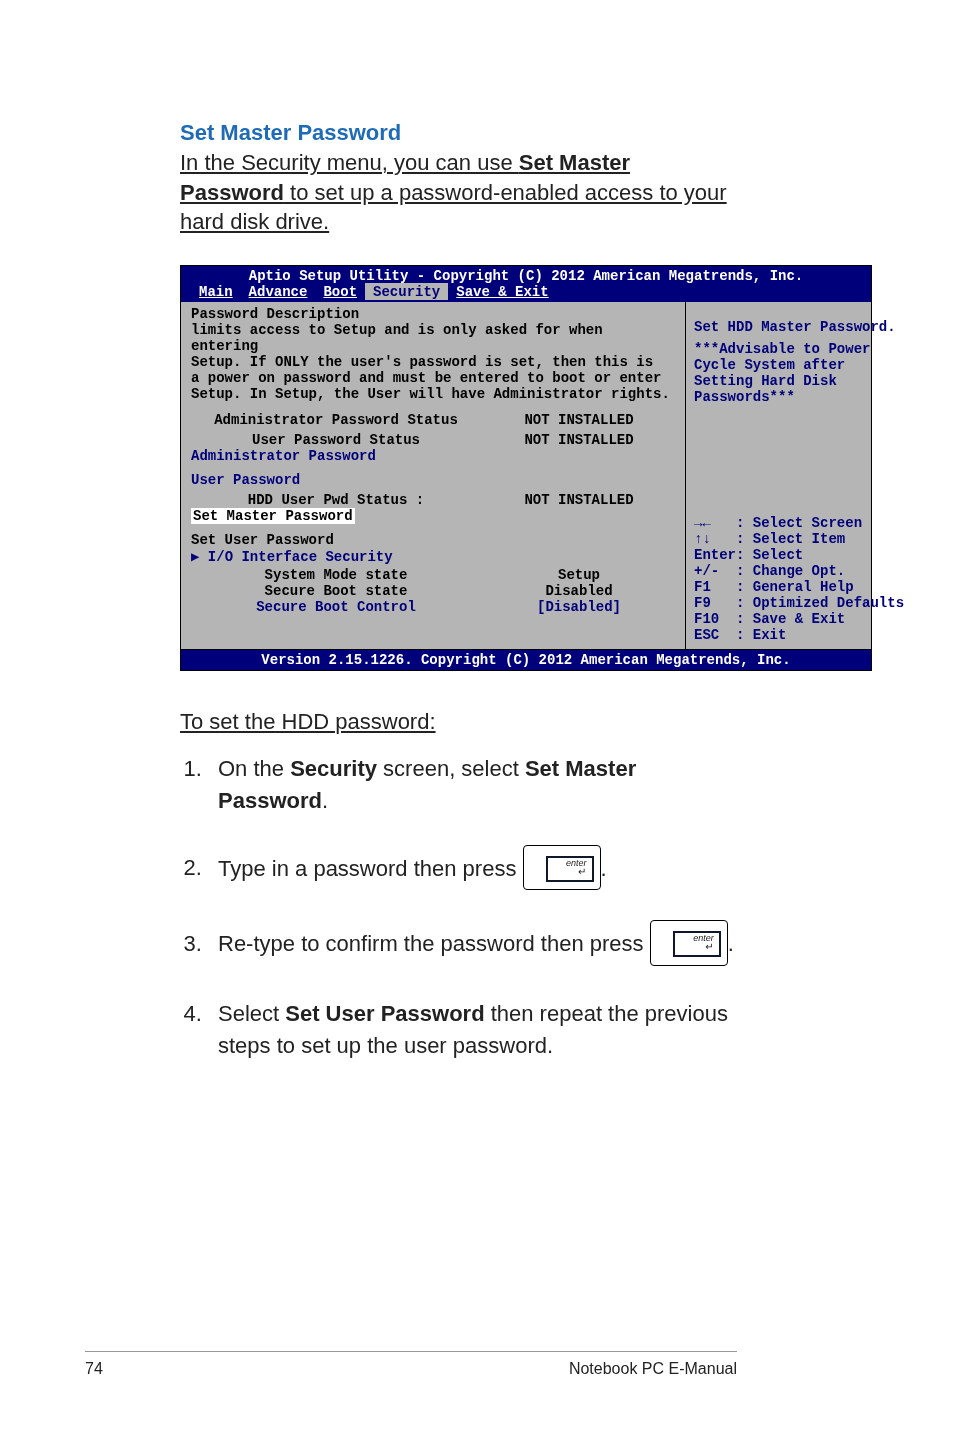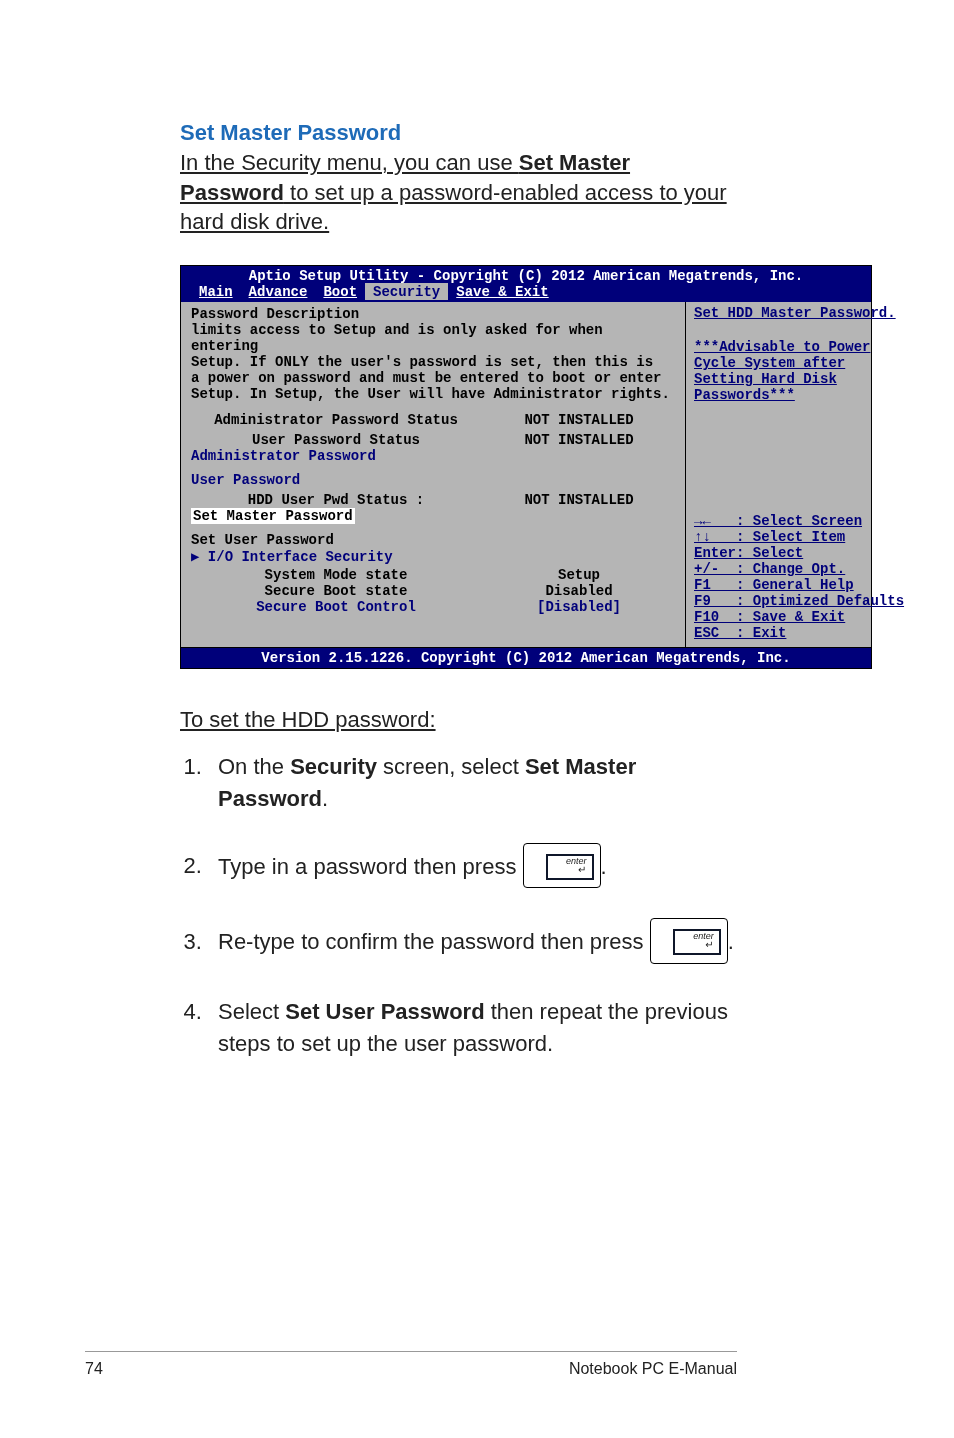--- a/index.html
+++ b/index.html
@@ -64,24 +64,23 @@
     color: #000;
   }
   .bios-left {
     flex: 0 0 505px;
     padding: 4px 8px 6px 10px;
     box-sizing: border-box;
     border-right: 1px solid #000;
   }
   .bios-right {
     flex: 1;
-    padding: 3px 6px 6px 8px;
+    padding: 17px 6px 6px 8px;
     box-sizing: border-box;
     color: #00007a;
-    text-decoration: underline;
   }
   .bios-row {
     display: flex;
     white-space: pre;
   }
   .bios-row .col-l { flex: 0 0 290px; text-align: center; }
   .bios-row .col-r { flex: 1; text-align: center; }
   .bios-blue { color: #00007a; }
   .bios-sel {
     background: #fff;
@@ -199,21 +198,21 @@
           <div class="col-l">Secure Boot state</div>
           <div class="col-r">Disabled</div>
         </div>
         <div class="bios-row bios-blue" style="font-weight:bold">
           <div class="col-l">Secure Boot Control</div>
           <div class="col-r">[Disabled]</div>
         </div>
       </div>
       <div class="bios-right">
         <div style="font-weight:bold">Set HDD Master Password.</div>
-        <div style="font-weight:bold;margin-top:18px">***Advisable to Power</div>
+        <div style="font-weight:bold;margin-top:6px">***Advisable to Power</div>
         <div style="font-weight:bold">Cycle System after</div>
         <div style="font-weight:bold">Setting Hard Disk</div>
         <div style="font-weight:bold">Passwords***</div>
 
         <div style="font-weight:bold;margin-top:110px;white-space:pre">→←   : Select Screen</div>
         <div style="font-weight:bold;white-space:pre">↑↓   : Select Item</div>
         <div style="font-weight:bold;white-space:pre">Enter: Select</div>
         <div style="font-weight:bold;white-space:pre">+/-  : Change Opt.</div>
         <div style="font-weight:bold;white-space:pre">F1   : General Help</div>
         <div style="font-weight:bold;white-space:pre">F9   : Optimized Defaults</div>

